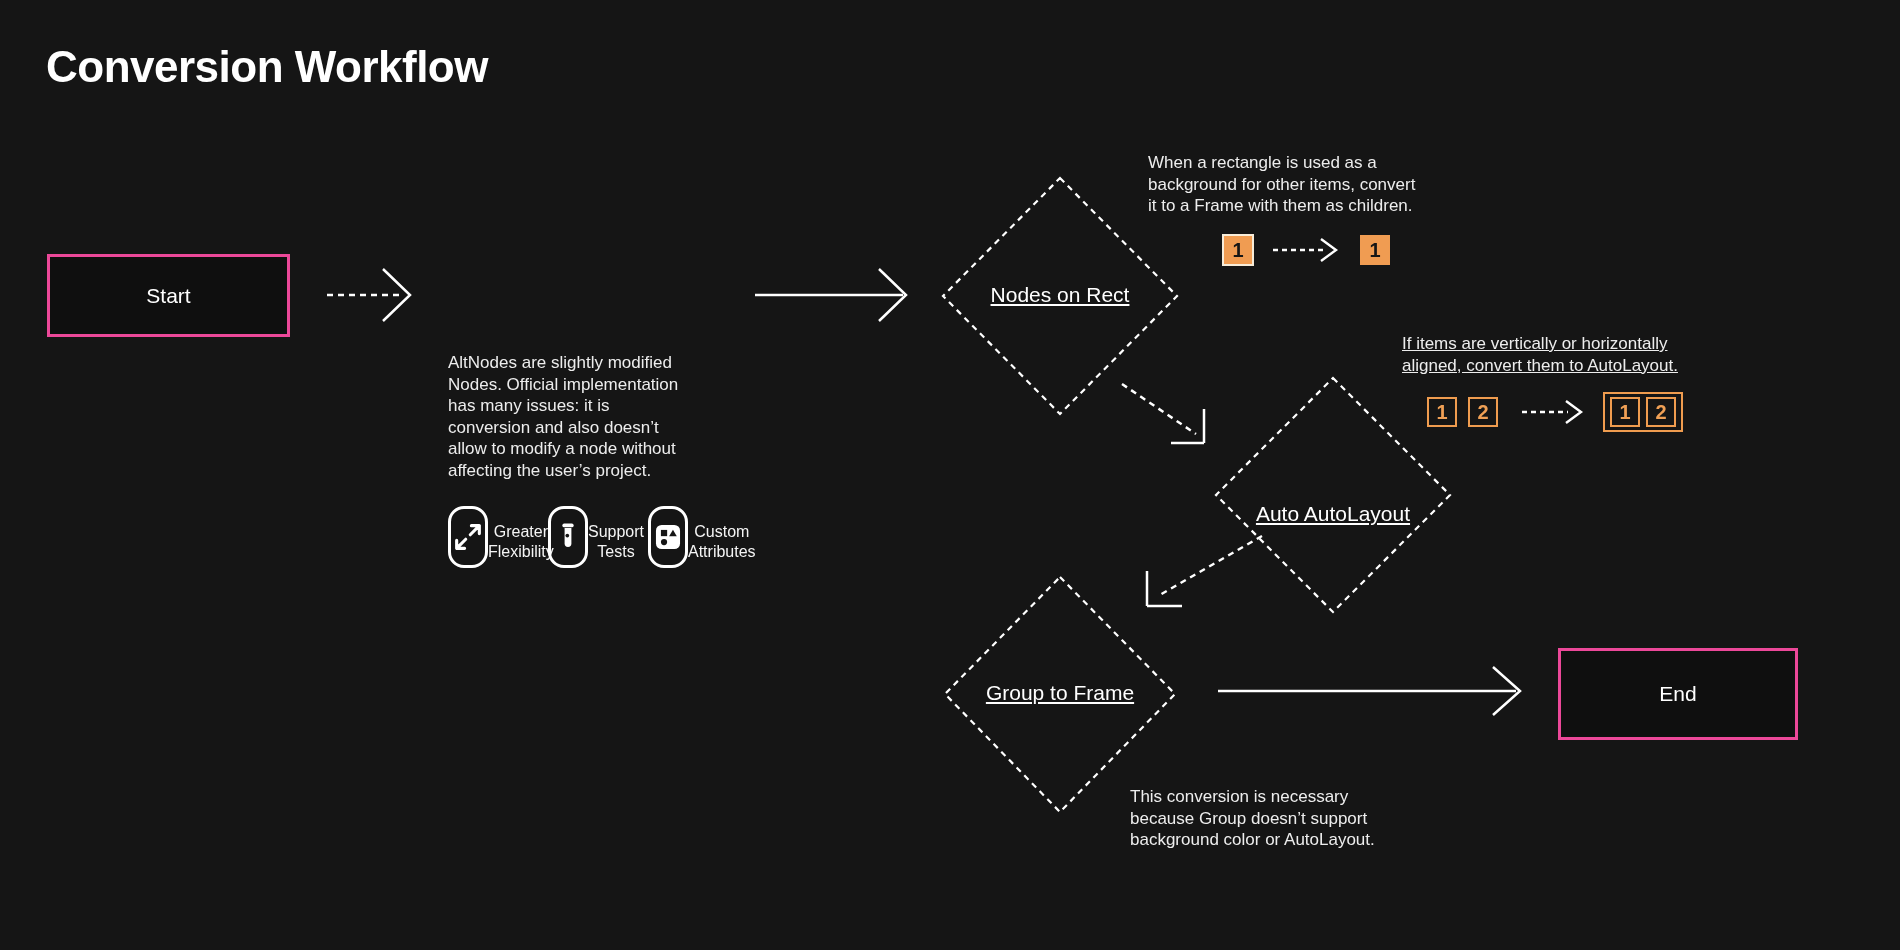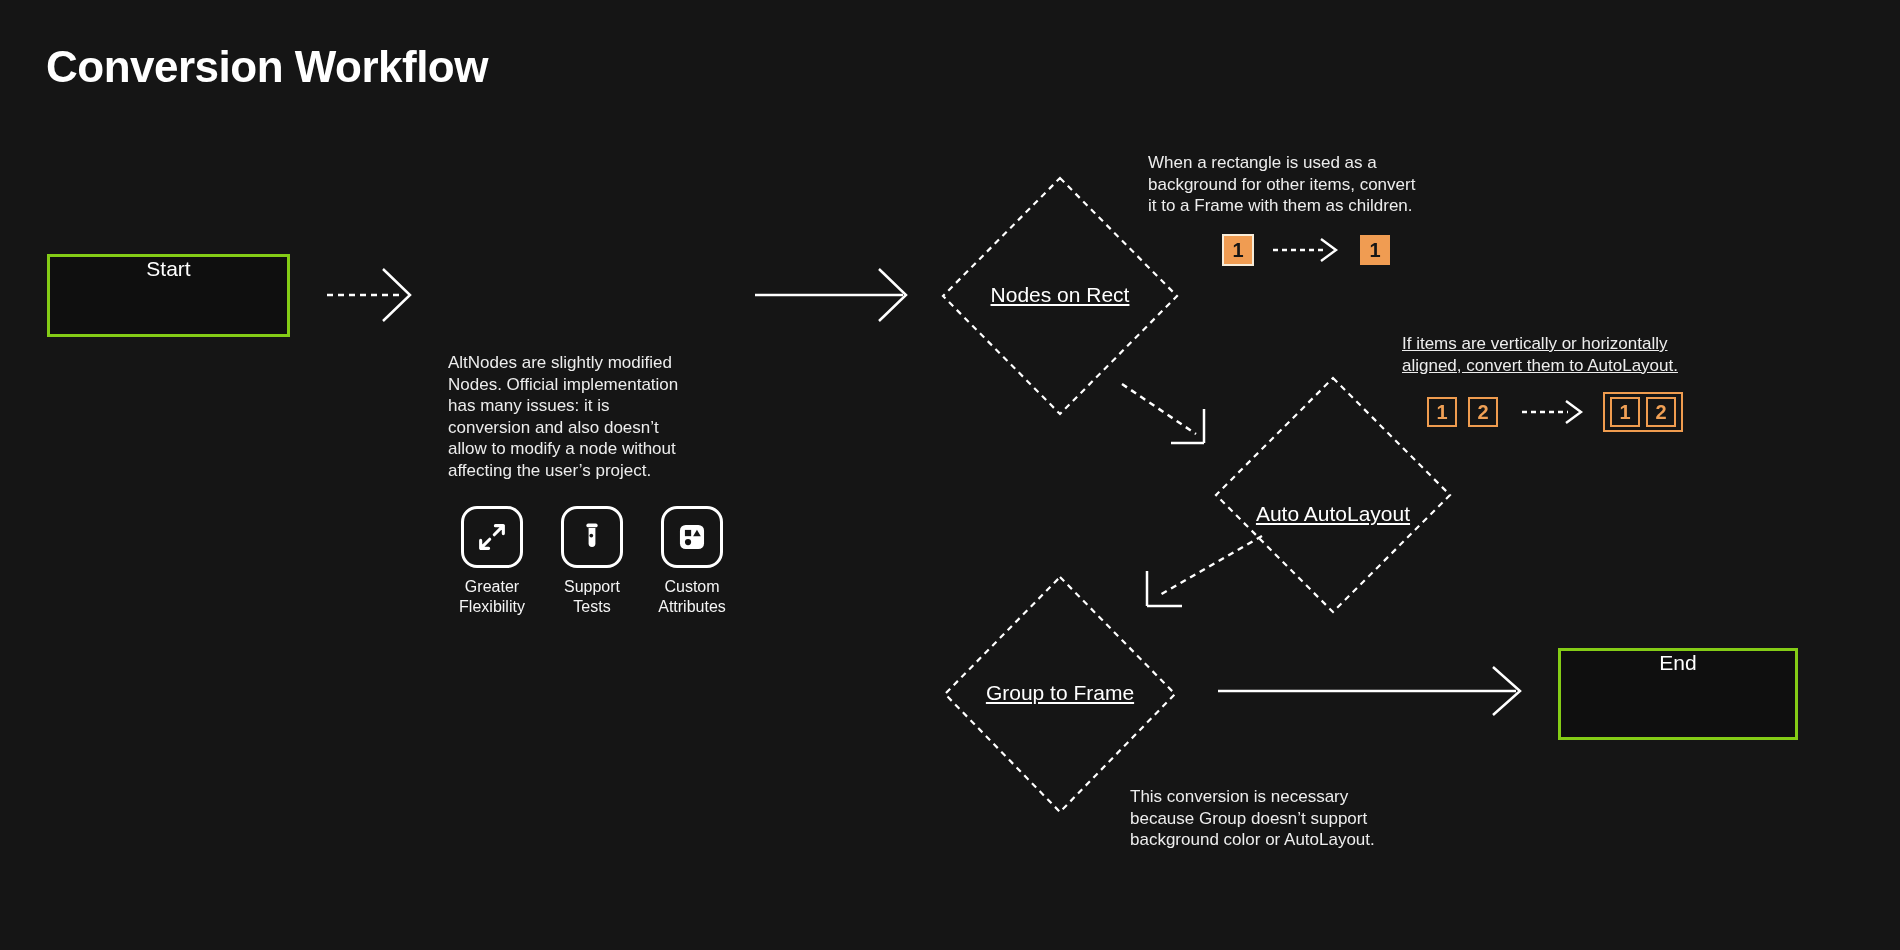--- a/index.html
+++ b/index.html
@@ -8,22 +8,22 @@
     background:#151515;color:#f2f2f2;
     font-family:"Liberation Sans","DejaVu Sans",sans-serif;
   }
   .abs{position:absolute;}
   .page-title{
     left:46px;top:42px;margin:0;
     font-size:44px;font-weight:800;letter-spacing:-0.5px;color:#ffffff;
   }
   
   .term-node{
-    display:flex;align-items:flex-start;justify-content:center;
-    border:3px solid #84cc16;background:rgba(0,0,0,0.25);
+    display:flex;align-items:center;justify-content:center;
+    border:3px solid #ec4899;background:rgba(0,0,0,0.25);
     font-size:21px;color:#ffffff;box-sizing:border-box;
   }
   .node-start{left:47px;top:254px;width:243px;height:83px;}
   .node-end{left:1558px;top:648px;width:240px;height:92px;}
   
   .proc-node{
     display:flex;align-items:center;justify-content:center;
     background:#f09c52;color:#1a1a1a;font-size:21px;font-weight:600;
     box-sizing:border-box;
   }
@@ -38,21 +38,21 @@
   .anno3-text{left:1130px;top:766px;width:340px;margin-top:20px;}
   
   .diamond-label{
     width:240px;text-align:center;font-size:21px;color:#ffffff;text-decoration:underline;
   }
   .lbl-rect{left:940px;top:283px;}
   .lbl-auto{left:1213px;top:482px;margin-top:20px;}
   .lbl-group{left:940px;top:681px;}
   
   .features{left:448px;top:506px;display:flex;gap:12px;}
-  .feature{width:88px;display:flex;flex-direction:column;align-items:center;}
+  .feature{width:88px;display:flex;flex-direction:row;align-items:center;}
   .feature-icon{
     width:62px;height:62px;border:3px solid #ffffff;border-radius:16px;
     display:flex;align-items:center;justify-content:center;box-sizing:border-box;
   }
   .feature-label{
     margin-top:9px;font-size:16px;line-height:20px;text-align:center;
     color:#f5f5f5;white-space:pre-line;
   }
   
   .anno-row{display:flex;align-items:center;}

